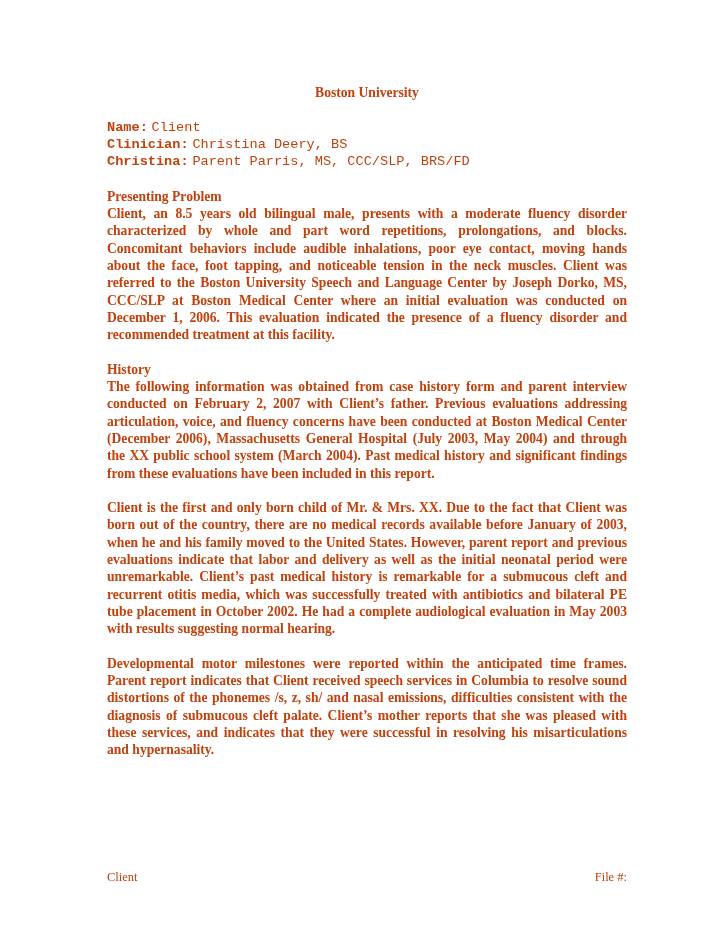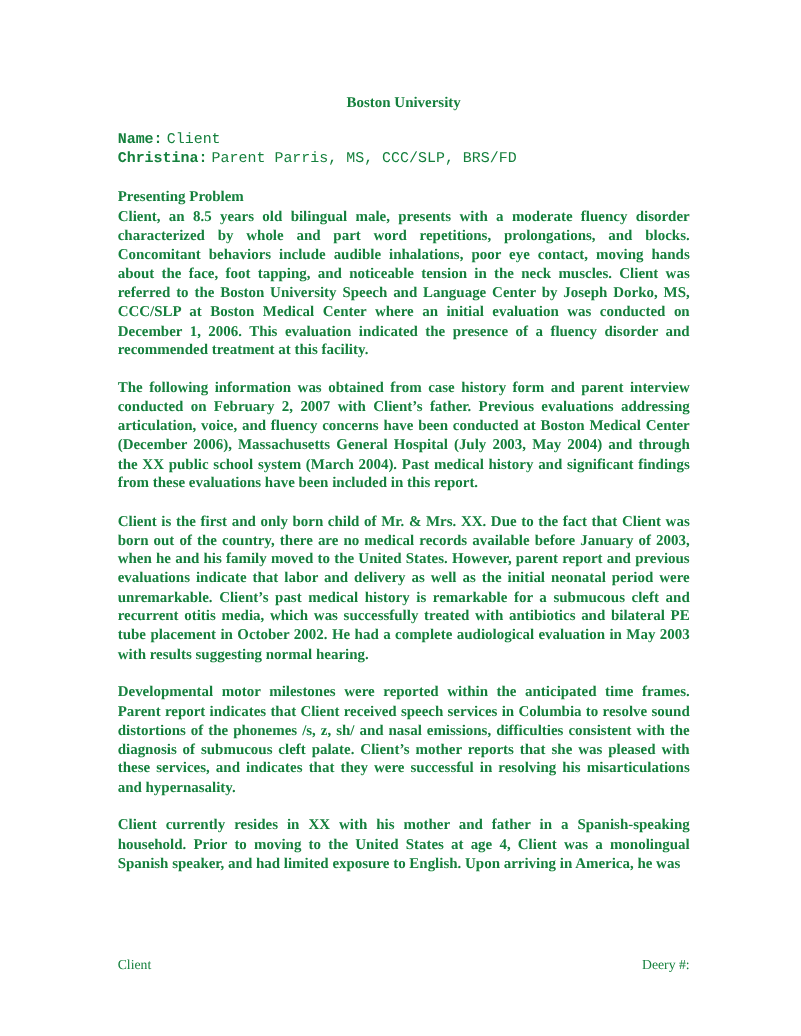--- a/index.html
+++ b/index.html
@@ -6,21 +6,21 @@
     margin: 0;
     padding: 0;
     background: #ffffff;
   }
   .page {
     position: relative;
     width: 728px;
     height: 942px;
     background: #ffffff;
     font-family: "Liberation Serif", serif;
-    color: #15803d;
+    color: #c2410c;
     overflow: hidden;
   }
   .content {
     position: absolute;
     left: 107px;
     top: 84px;
     width: 520px;
     font-size: 13.6px;
     line-height: 17.3px;
   }
@@ -71,35 +71,38 @@
 
     <div class="header-block">
       <span class="header-line">Boston University</span>
     </div>
 
     <div class="info-block">
       <span class="info-line">
         <span class="info-label">Name:</span><span>Client</span>
       </span>
       <span class="info-line">
+        <span class="info-label">Clinician:</span><span>Christina Deery, BS</span>
+      </span>
+      <span class="info-line">
         <span class="info-label">Christina:</span><span>Parent Parris, MS, CCC/SLP, BRS/FD</span>
       </span>
     </div>
 
     <div>
       <div class="section-heading">Presenting Problem</div>
       <p class="para">Client, an 8.5 years old bilingual male, presents with a moderate fluency disorder characterized by whole and part word repetitions, prolongations, and blocks.  Concomitant behaviors include audible inhalations, poor eye contact, moving hands about the face, foot tapping, and noticeable tension in the neck muscles.  Client was referred to the Boston University Speech and Language Center by Joseph Dorko, MS, CCC/SLP at Boston Medical Center where an initial evaluation was conducted on December 1, 2006.  This evaluation indicated the presence of a fluency disorder and recommended treatment at this facility.</p>
     </div>
 
     <div>
+      <div class="section-heading">History</div>
       <p class="para">The following information was obtained from case history form and parent interview conducted on February 2, 2007 with Client’s father.  Previous evaluations addressing articulation, voice, and fluency concerns have been conducted at Boston Medical Center (December 2006), Massachusetts General Hospital (July 2003, May 2004) and through the XX public school system (March 2004).  Past medical history and significant findings from these evaluations have been included in this report.</p>
       <p class="para">Client is the first and only born child of Mr. &amp; Mrs. XX.  Due to the fact that Client was born out of the country, there are no medical records available before January of 2003, when he and his family moved to the United States.  However, parent report and previous evaluations indicate that labor and delivery as well as the initial neonatal period were unremarkable.  Client’s past medical history is remarkable for a submucous cleft and recurrent otitis media, which was successfully treated with antibiotics and bilateral PE tube placement in October 2002.  He had a complete audiological evaluation in May 2003 with results suggesting normal hearing.</p>
       <p class="para">Developmental motor milestones were reported within the anticipated time frames.  Parent report indicates that Client received speech services in Columbia to resolve sound distortions of the phonemes /s, z, sh/ and nasal emissions, difficulties consistent with the diagnosis of submucous cleft palate.  Client’s mother reports that she was pleased with these services, and indicates that they were successful in resolving his misarticulations and hypernasality.</p>
-      <p class="para">Client currently resides in XX with his mother and father in a Spanish-speaking household.  Prior to moving to the United States at age 4, Client was a monolingual Spanish speaker, and had limited exposure to English.  Upon arriving in America, he was</p>
     </div>
 
   </div>
 
   <div class="footer">
     <span>Client</span>
-    <span>Deery #:</span>
+    <span>File #:</span>
   </div>
 </div>
 
 </body></html>

